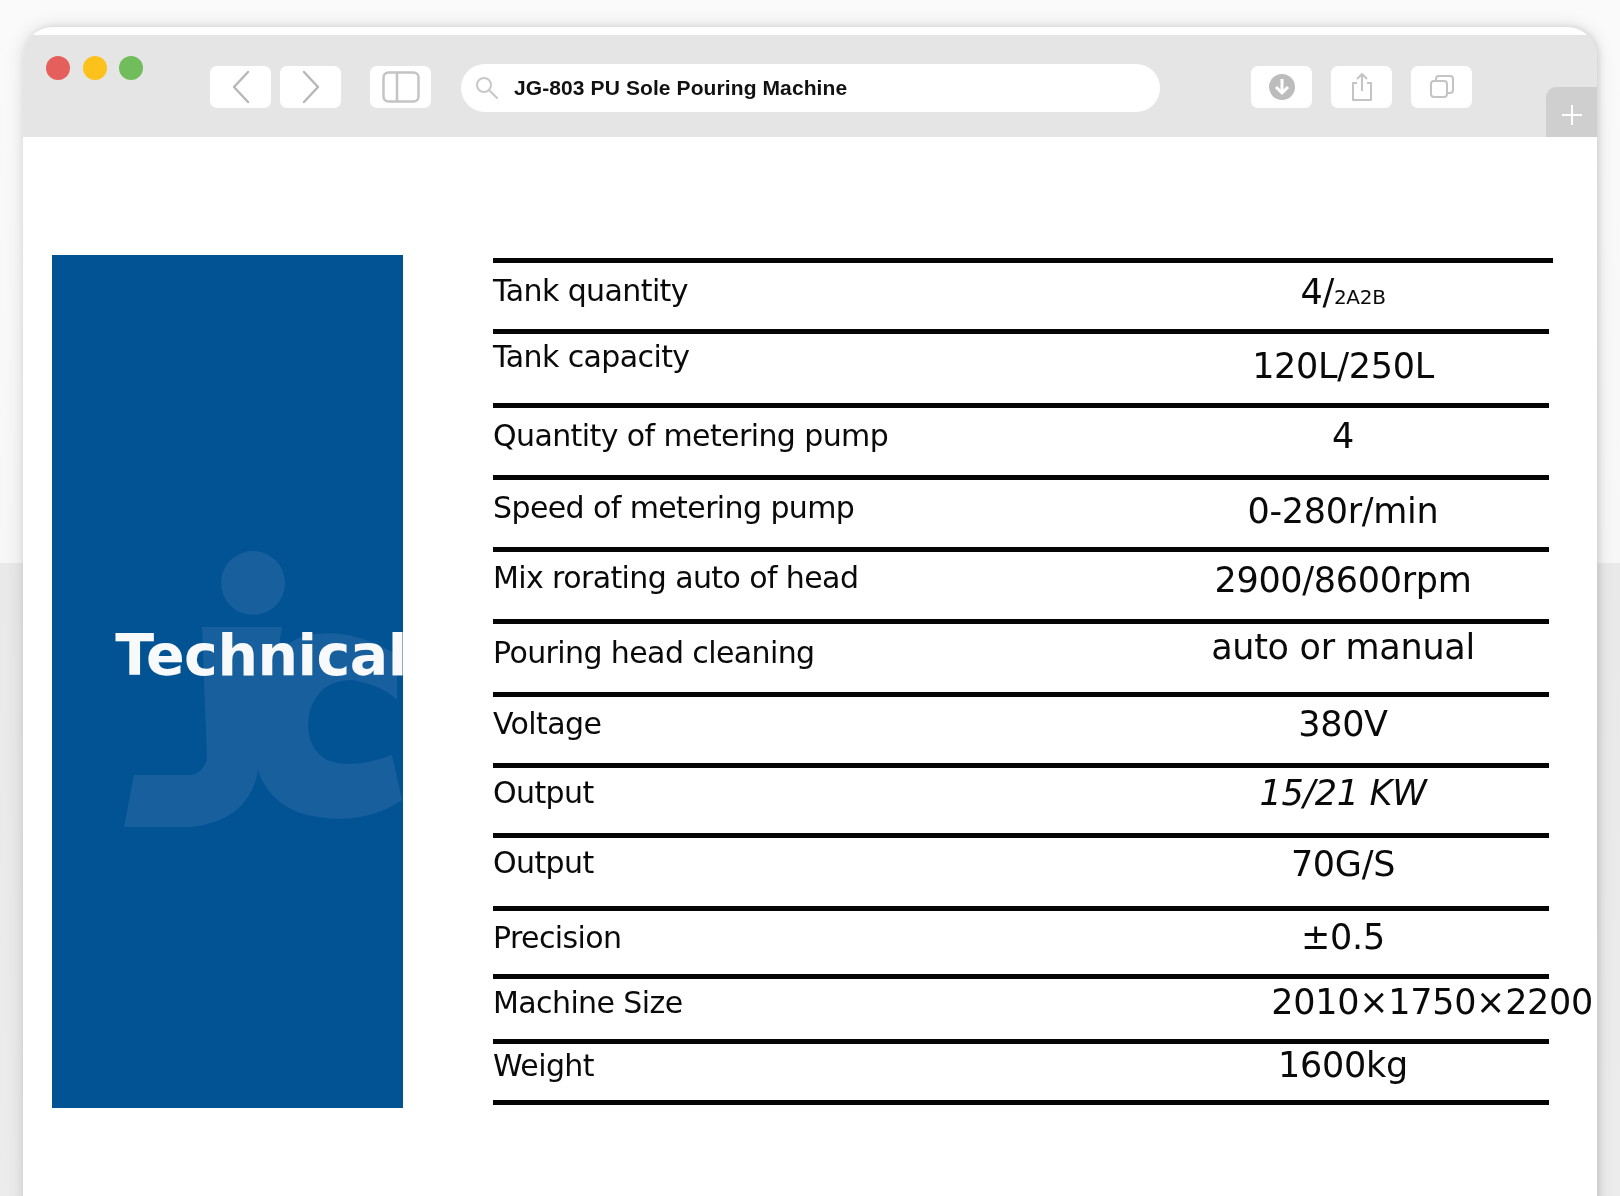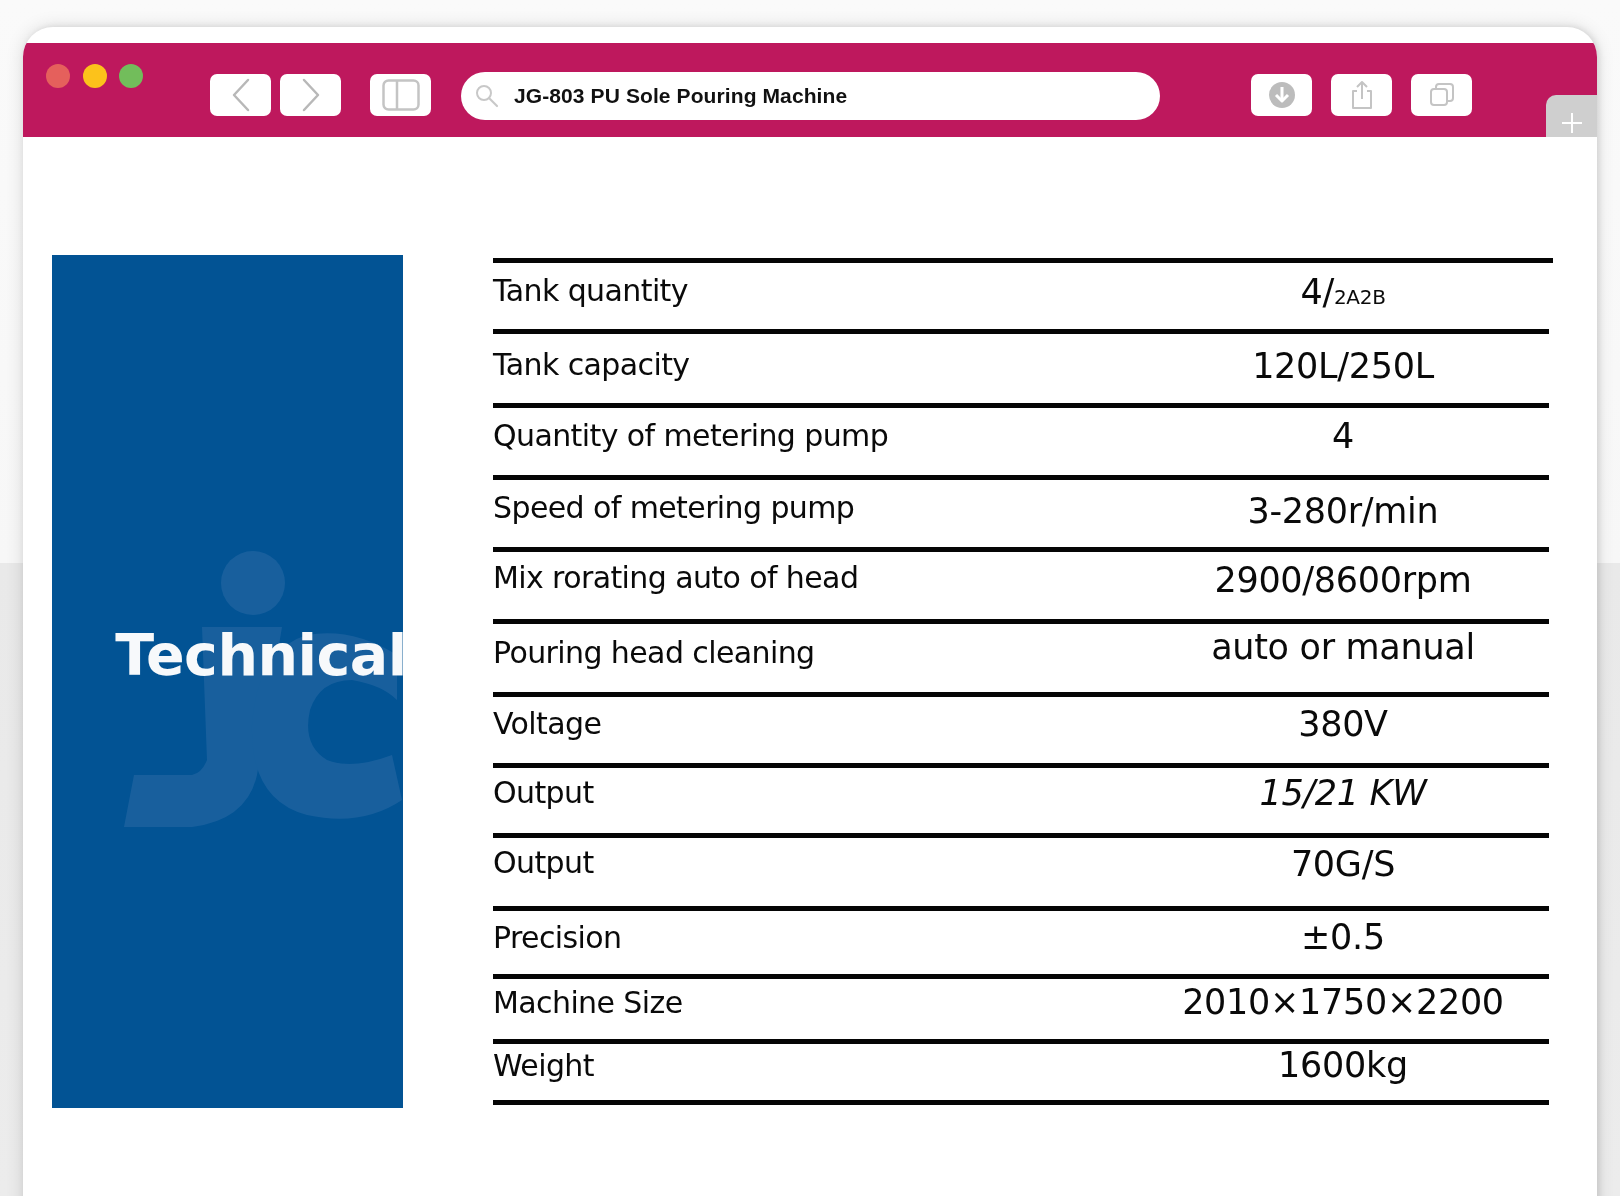--- a/index.html
+++ b/index.html
@@ -9,22 +9,22 @@
       background: linear-gradient(to bottom, #fafafa 0px, #f7f7f7 563px, #e9e9e9 563px, #ececec 1196px);
       font-family: "DejaVu Sans", "Liberation Sans", sans-serif;
     }
     .window {
       position: absolute; left: 23px; top: 27px; width: 1574px; height: 1200px;
       background: #ffffff; border-radius: 30px 30px 0 0;
       box-shadow: 0 0 18px rgba(0,0,0,0.13), 2px 0 6px rgba(0,0,0,0.10);
       overflow: hidden;
     }
     .toolbar {
-      position: absolute; left: 0; top: 16px; width: 100%; height: 107px;
-      background: #be185d; border-bottom: 3px solid #dcdcdc;
+      position: absolute; left: 0; top: 8px; width: 100%; height: 107px;
+      background: #e5e5e5; border-bottom: 3px solid #dcdcdc;
     }
     .traffic { position: absolute; top: 21px; width: 24px; height: 24px; border-radius: 50%; }
     .t-red { left: 23px; background: #e5605c; }
     .t-yellow { left: 60px; background: #fcc21b; }
     .t-green { left: 96px; background: #72bd5b; }
     .tb-btn {
       position: absolute; top: 31px; width: 61px; height: 42px;
       background: #ffffff; border-radius: 7px;
       display: flex; align-items: center; justify-content: center;
     }
@@ -150,34 +150,34 @@
     <div class="spec-table">
       <div class="rule" style="top:0px; width:1060px;"></div>
 
       <div>
         <div class="row-label" style="top:15px;">Tank quantity</div>
         <div class="row-value" style="top:14px;"><span>4/</span><span style="font-size:20px;text-align:right;">2A2B</span></div>
       </div>
       <div class="rule" style="top:71px; width:1056px;"></div>
 
       <div>
-        <div class="row-label" style="top:89px;">Tank capacity</div>
+        <div class="row-label" style="top:81px;">Tank capacity</div>
         <div class="row-value" style="top:88px;">120L/250L</div>
       </div>
       <div class="rule" style="top:145px; width:1056px;"></div>
 
       <div>
         <div class="row-label" style="top:160px;">Quantity of metering pump</div>
         <div class="row-value" style="top:158px;">4</div>
       </div>
       <div class="rule" style="top:217px; width:1056px;"></div>
 
       <div>
         <div class="row-label" style="top:232px;">Speed of metering pump</div>
-        <div class="row-value" style="top:233px;">3-280r/min</div>
+        <div class="row-value" style="top:233px;">0-280r/min</div>
       </div>
       <div class="rule" style="top:289px; width:1056px;"></div>
 
       <div>
         <div class="row-label" style="top:302px;">Mix rorating auto of head</div>
         <div class="row-value" style="top:302px;">2900/8600rpm</div>
       </div>
       <div class="rule" style="top:361px; width:1056px;"></div>
 
       <div>
@@ -205,21 +205,21 @@
       <div class="rule" style="top:648px; width:1056px;"></div>
 
       <div>
         <div class="row-label" style="top:662px;">Precision</div>
         <div class="row-value" style="top:659px;">±0.5</div>
       </div>
       <div class="rule" style="top:716px; width:1056px;"></div>
 
       <div>
         <div class="row-label" style="top:727px;">Machine Size</div>
-        <div class="row-value" style="top:724px;">2010×1750×2200</div>
+        <div class="row-value" style="top:724px;text-align:right;">2010×1750×2200</div>
       </div>
       <div class="rule" style="top:781px; width:1056px;"></div>
 
       <div>
         <div class="row-label" style="top:790px;">Weight</div>
         <div class="row-value" style="top:787px;">1600kg</div>
       </div>
       <div class="rule" style="top:842px; width:1056px;"></div>
     </div>
   </div>

